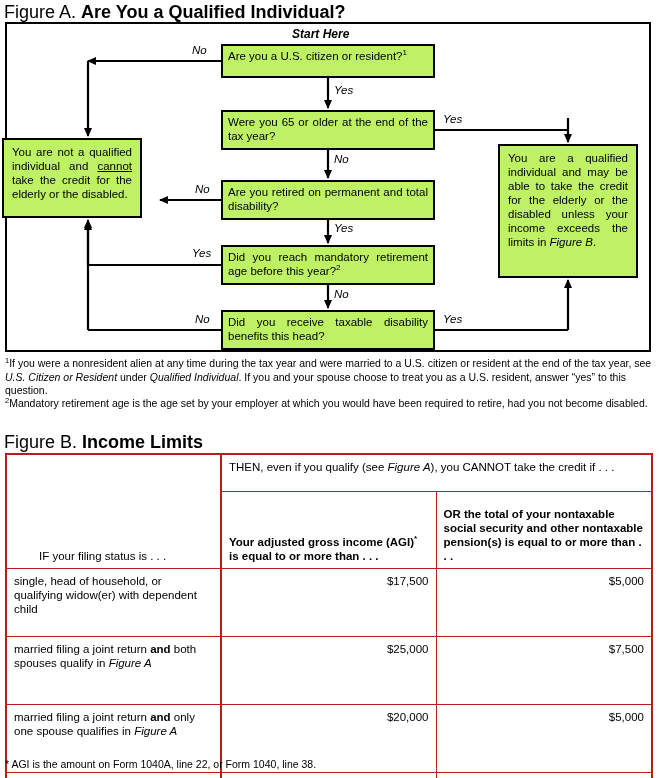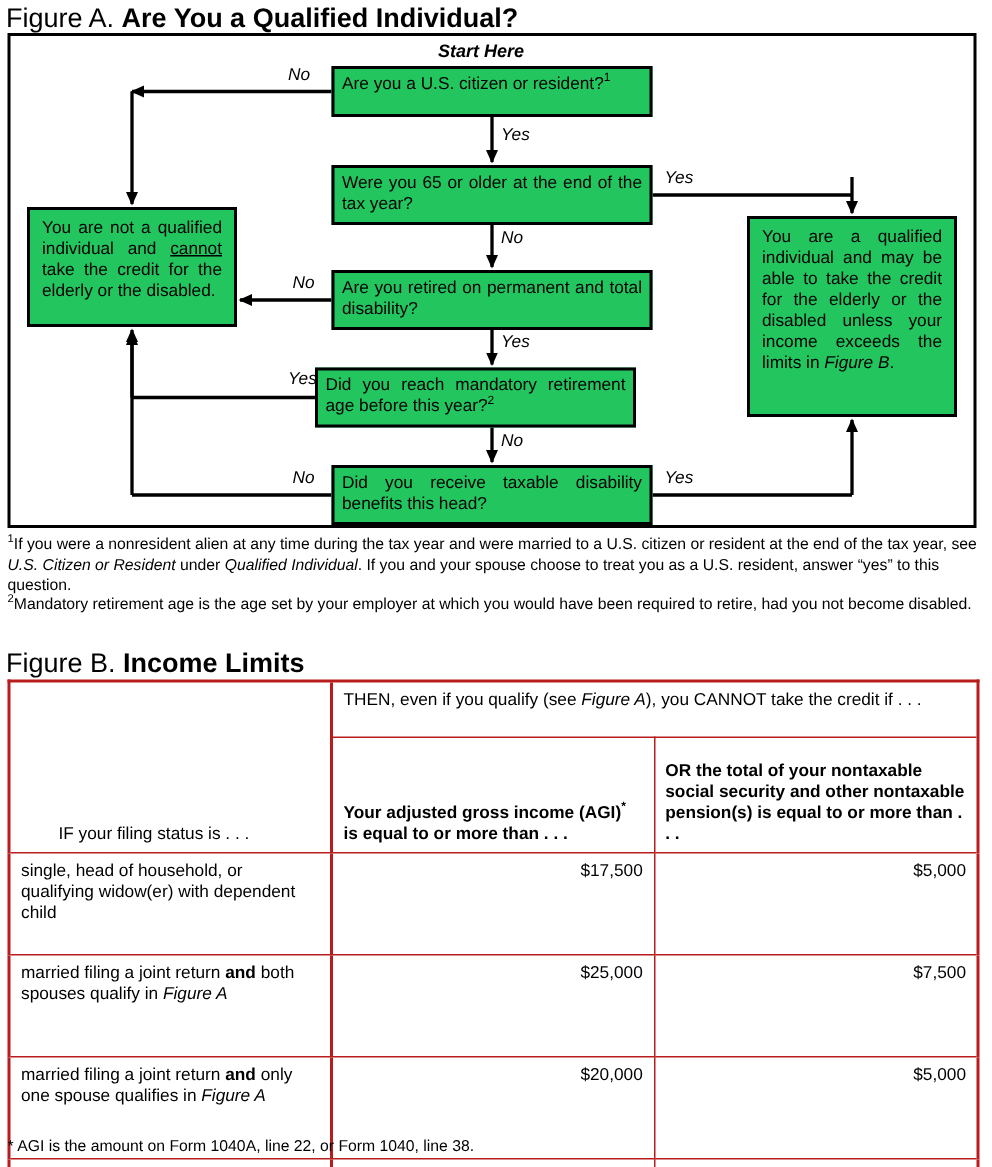--- a/index.html
+++ b/index.html
@@ -37,42 +37,42 @@
     height: 330px;
     border: 2px solid #000;
     box-sizing: border-box;
   }
 
   
   .fbox {
     position: absolute;
     border: 2px solid #000;
     box-sizing: border-box;
-    background: #22c55e;
+    background: #bef264;
     font-size: 11.5px;
     line-height: 14px;
     text-align: justify;
     padding: 3px 5px 2px 5px;
     z-index: 3;
   }
   .fbox.center-pad { padding: 5px 8px 4px 8px; }
   .fbox u { text-decoration: underline; }
   .fbox i { font-style: italic; }
   .fbox sup { font-size: 8px; vertical-align: super; line-height: 0; }
 
   
   #q1 { left: 221px; top: 44px;  width: 214px; height: 34px; }
   #q2 { left: 221px; top: 110px; width: 214px; height: 40px; }
   #q3 { left: 221px; top: 180px; width: 214px; height: 40px; }
-  #q4 { left: 210px; top: 245px; width: 214px; height: 40px; }
+  #q4 { left: 221px; top: 245px; width: 214px; height: 40px; }
   #q5 { left: 221px; top: 310px; width: 214px; height: 40px; }
 
   
   #not-qualified {
-    left: 18px; top: 138px; width: 140px; height: 80px;
+    left: 2px; top: 138px; width: 140px; height: 80px;
   }
   #qualified {
     left: 498px; top: 144px; width: 140px; height: 134px;
   }
 
   
   .arrow-label {
     position: absolute;
     font-size: 11.5px;
     font-style: italic;

